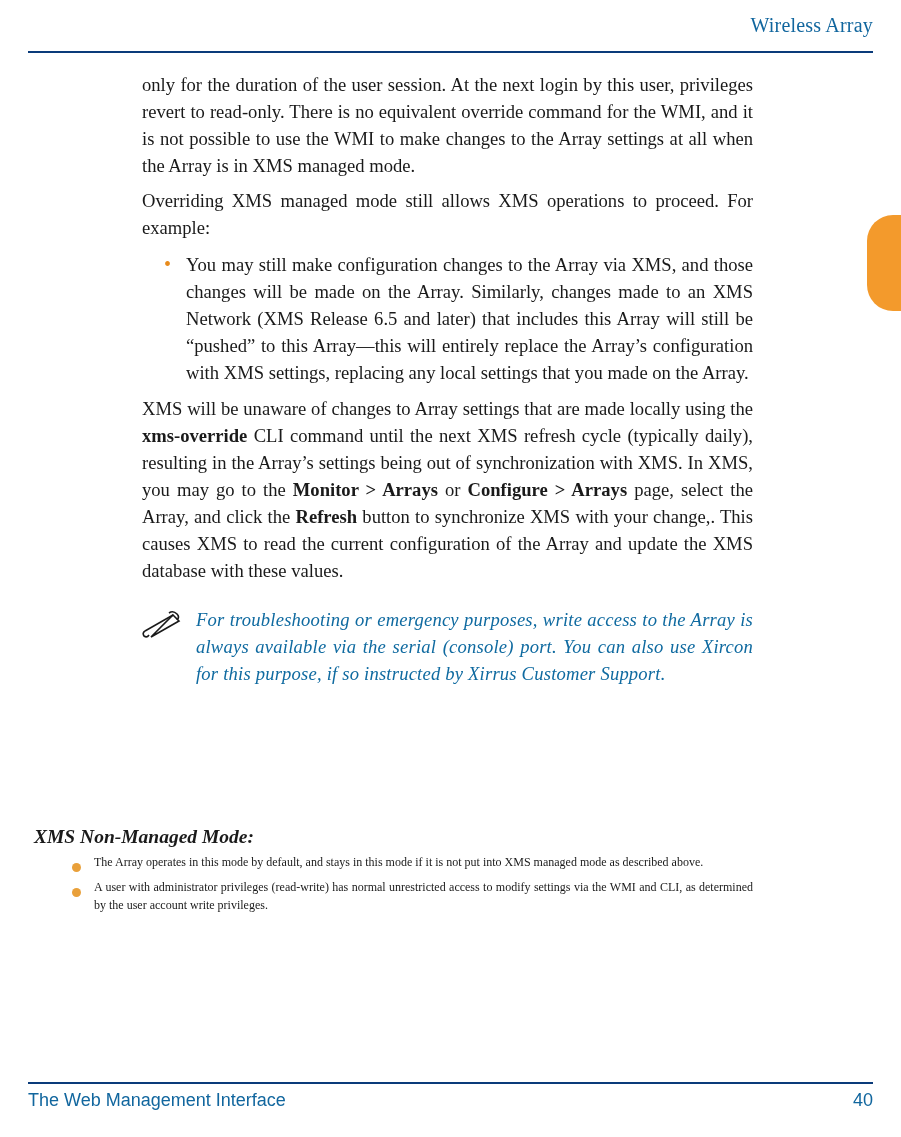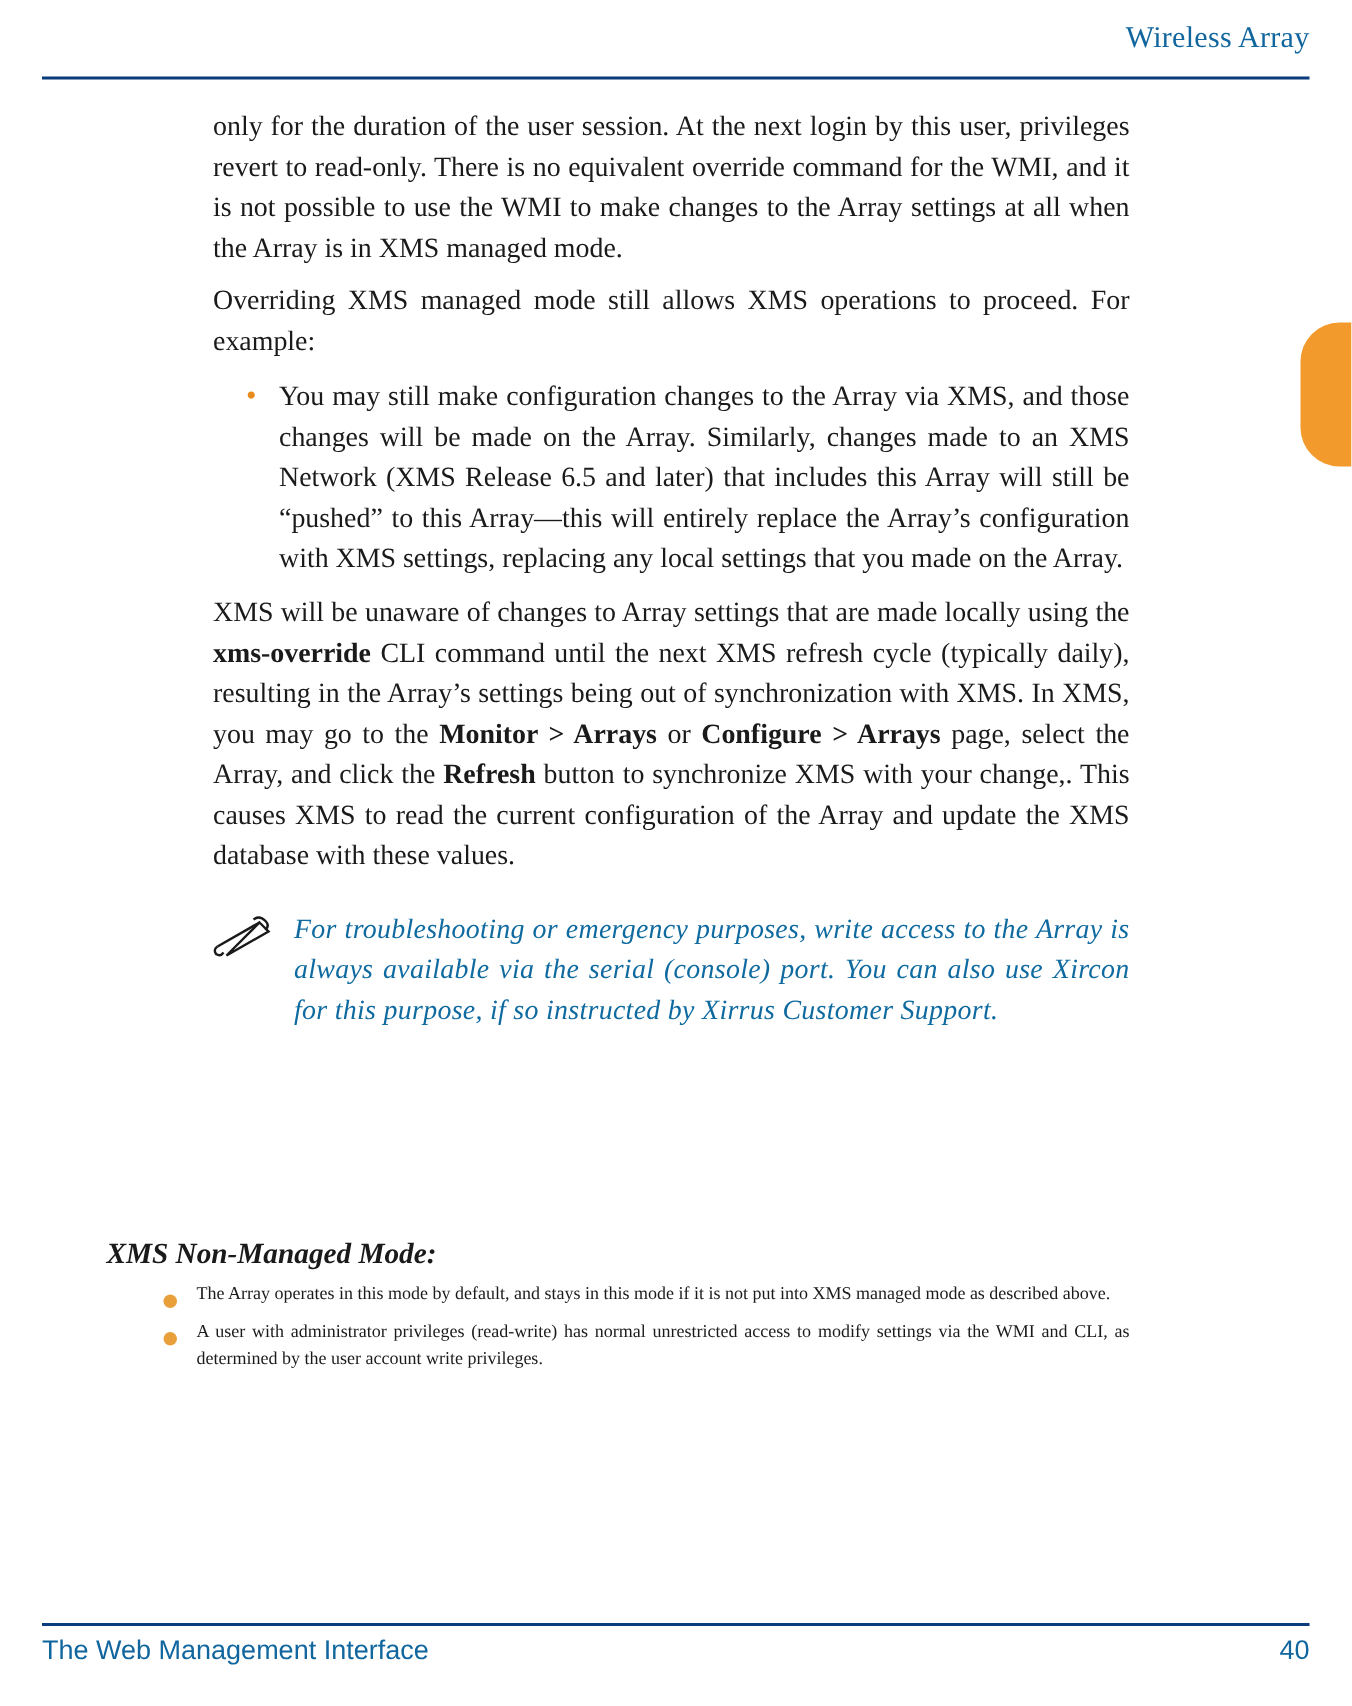--- a/index.html
+++ b/index.html
@@ -110,21 +110,20 @@
     font-size: 18.6px;
     line-height: 1.45;
     letter-spacing: .2px;
   }
   
   .sub-block {
     position: absolute;
     left: 34px;
     right: 148px;
     top: 826px;
-    margin-left: 37px;
   }
   .subhead {
     font-weight: 700;
     font-style: italic;
     font-size: 19.5px;
     margin-bottom: 6px;
     color: #1a1a1a;
   }
   .bullets-outer {
     list-style: none;

